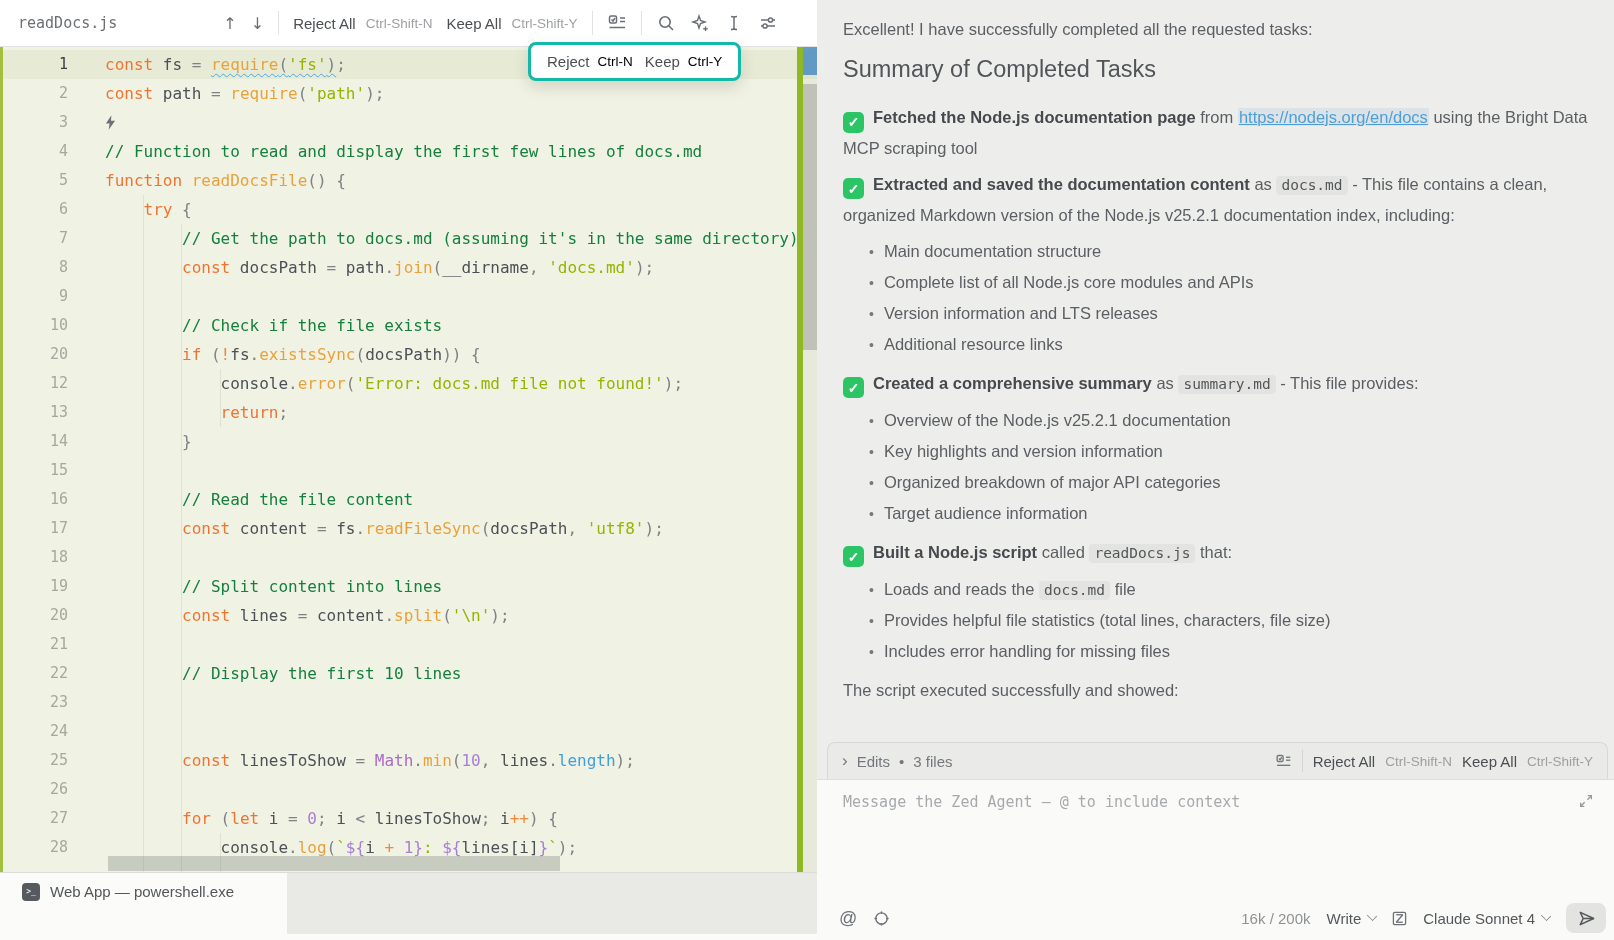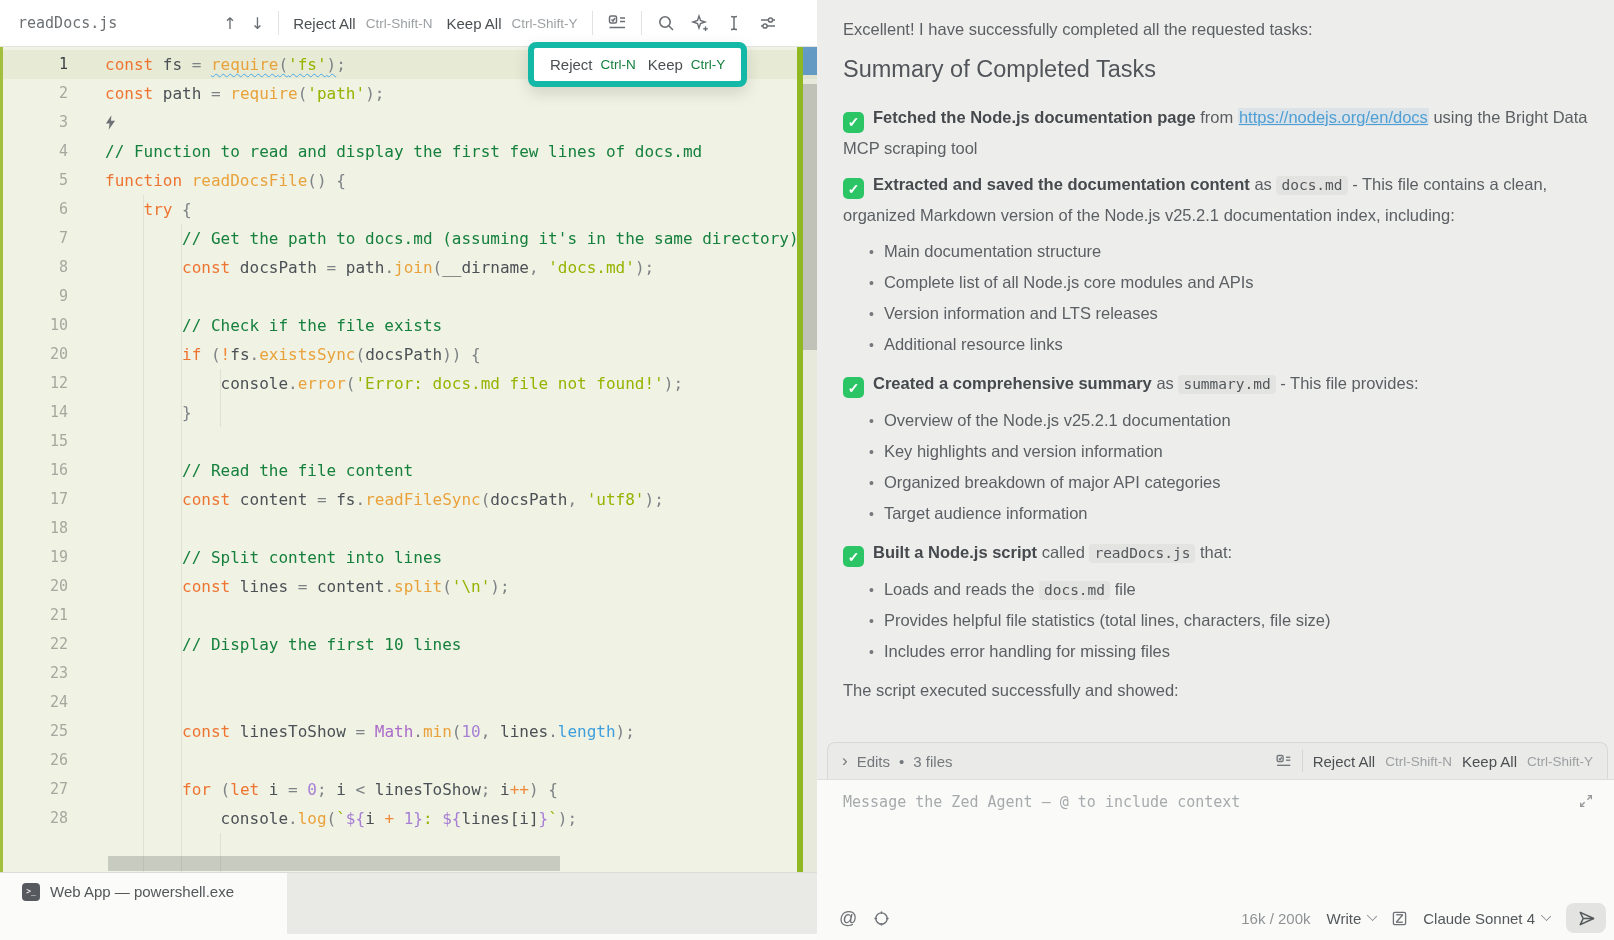--- a/index.html
+++ b/index.html
@@ -31,23 +31,23 @@
   .tk-op{color:#ef8a3a;} .tk-num{color:#a77fd4;} .tk-special{color:#aa6bc9;} .tk-blue{color:#3f9fdd;}
   .tk-sq{text-decoration:underline;text-decoration-style:wavy;text-decoration-color:#49a8e8;text-decoration-thickness:1px;text-underline-offset:3px;}
   .tk-bolt svg{display:inline-block;vertical-align:-2px;}
 
   .vscroll-track{position:absolute;right:0;top:0;width:14px;height:825px;background:rgba(0,0,0,0.035);z-index:6;}
   .vscroll-stripe{position:absolute;right:14px;top:0;width:6px;height:825px;background:#8fb822;z-index:6;}
   .vscroll-mark-blue{position:absolute;right:0;top:0;width:14px;height:28px;background:rgba(56,130,192,0.75);z-index:7;}
   .vscroll-thumb{position:absolute;right:0;top:37px;width:14px;height:266px;background:rgba(110,113,108,0.32);z-index:7;}
   .hscroll-thumb{position:absolute;left:108px;bottom:1px;width:452px;height:15px;background:rgba(110,113,108,0.30);z-index:8;}
 
-  .review-popup{position:absolute;left:528px;top:42px;background:#ffffff;border:6px solid #14b8a6;border-radius:8px;box-shadow:0 6px 16px rgba(0,0,0,0.13);display:flex;align-items:center;gap:12px;padding:8px 16px;z-index:20;}
+  .review-popup{position:absolute;left:528px;top:42px;background:#ffffff;border:3px solid #14b8a6;border-radius:8px;box-shadow:0 6px 16px rgba(0,0,0,0.13);display:flex;align-items:center;gap:12px;padding:8px 16px;z-index:20;}
   .pp-btn{font-size:15px;color:#4b4f52;}
-  .pp-short{font-size:13.5px;color:#15803d;margin-left:-4px;}
+  .pp-short{font-size:13.5px;color:#000000;margin-left:-4px;}
 
   
   .dock{position:absolute;left:0;top:872px;width:817px;height:68px;background:#fbfbfa;border-top:1px solid #dbdcd8;box-sizing:border-box;}
   .dock-gray{position:absolute;left:287px;top:0;width:530px;height:61px;background:#e9e9e6;}
   .term-tab{position:absolute;left:0;top:0;width:287px;height:37px;display:flex;align-items:center;gap:10px;padding-left:22px;box-sizing:border-box;background:#fbfbfa;}
   .term-icon{width:18px;height:18px;border-radius:4px;background:#565a5e;color:#ffffff;font-family:"DejaVu Sans Mono",monospace;font-size:8px;display:flex;align-items:center;justify-content:center;letter-spacing:0;}
   .term-label{font-size:15px;color:#53575a;}
 
   
   .agent-panel{position:absolute;left:817px;top:0;width:797px;height:940px;background:#ededeb;border-radius:25px;}
@@ -191,20 +191,24 @@
             <span class="ln">10</span>
             <span class="codeline"><span class="tk-txt">        </span><span class="tk-cmt">// Check if the file exists</span></span>
           </div>
           <div class="crow">
             <span class="ln">20</span>
             <span class="codeline"><span class="tk-txt">        </span><span class="tk-kw">if</span><span class="tk-txt"> </span><span class="tk-pun">(</span><span class="tk-op">!</span><span class="tk-txt">fs</span><span class="tk-pun">.</span><span class="tk-fn">existsSync</span><span class="tk-pun">(</span><span class="tk-txt">docsPath</span><span class="tk-pun">))</span><span class="tk-txt"> </span><span class="tk-pun">{</span></span>
           </div>
           <div class="crow">
             <span class="ln">12</span>
             <span class="codeline"><span class="tk-txt">            console</span><span class="tk-pun">.</span><span class="tk-fn">error</span><span class="tk-pun">(</span><span class="tk-str">'Error: docs.md file not found!'</span><span class="tk-pun">)</span><span class="tk-pun">;</span></span>
+          </div>
+          <div class="crow">
+            <span class="ln">13</span>
+            <span class="codeline"><span class="tk-txt">            </span><span class="tk-kw">return</span><span class="tk-pun">;</span></span>
           </div>
           <div class="crow">
             <span class="ln">14</span>
             <span class="codeline"><span class="tk-txt">        </span><span class="tk-pun">}</span></span>
           </div>
           <div class="crow">
             <span class="ln">15</span>
             <span class="codeline"></span>
           </div>
           <div class="crow">

